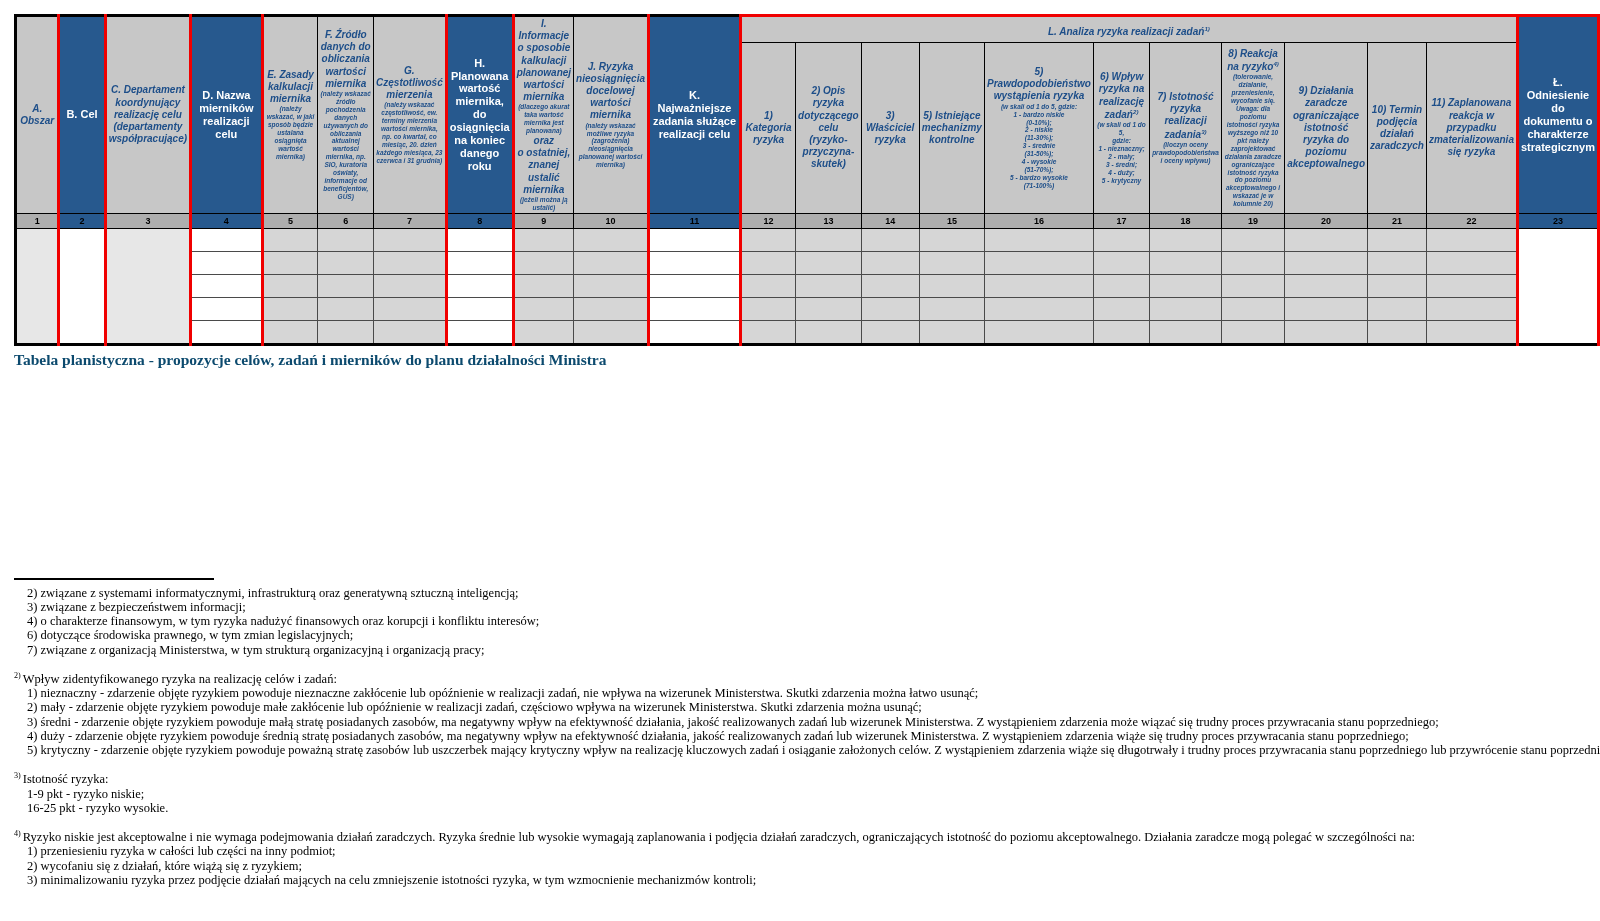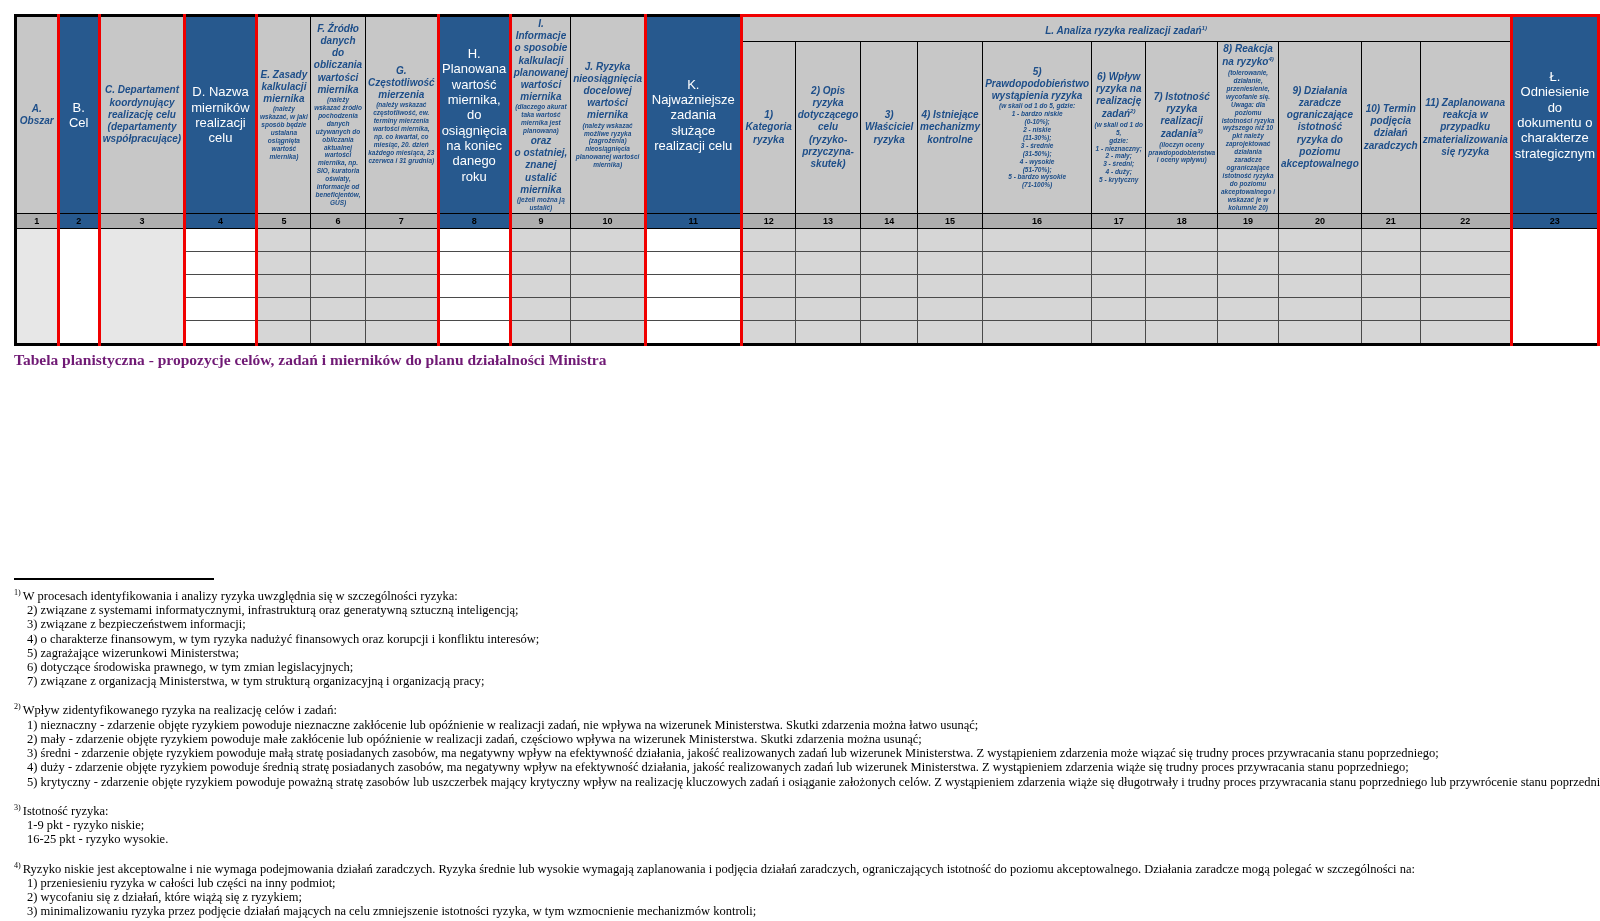--- a/index.html
+++ b/index.html
@@ -14,37 +14,37 @@
   table.plan th, table.plan td{padding:1px 2px;vertical-align:middle;text-align:center;overflow:hidden;}
   table.plan th{border:1px solid #000;}
   table.plan tbody td{border:1px solid #4a4a4a;height:20px;}
   thead tr.hdr-row th{height:126px;vertical-align:middle;}
   th.group{height:22px;vertical-align:middle;}
 
   .c-gray{background:var(--headgray);}
   .c-blue{background:var(--blue);}
   .ht,.hn{white-space:pre-line;overflow-wrap:break-word;}
   .c-gray .ht{color:var(--bluetext);font-weight:bold;font-style:italic;font-size:10px;line-height:1.22;}
-  .c-blue .ht{color:#fff;font-weight:normal;font-style:normal;font-size:13px;line-height:1.18;}
+  .c-blue .ht{color:#fff;font-weight:bold;font-style:normal;font-size:11px;line-height:1.18;}
   .hn{color:var(--bluetext);font-style:italic;font-size:6.5px;line-height:1.22;}
   .gt{font-size:10px;font-weight:bold;font-style:italic;color:var(--bluetext);}
   .hsup{font-size:62%;vertical-align:super;}
 
   tr.num-row td{height:12px;background:var(--numgray);font-weight:bold;font-size:9px;color:#000;border:1px solid #000;}
   tr.num-row td.n-blue{background:var(--blue);}
 
   .b-gray{background:var(--bodygray);}
   .b-light{background:var(--bodylight);}
   .b-white{background:#fff;}
 
   .rl{border-left:3px solid var(--red) !important;}
   .rr{border-right:3px solid var(--red) !important;}
   .rt{border-top:3px solid var(--red) !important;}
 
-  .caption{font-family:"Liberation Serif",serif;font-weight:bold;font-size:15.5px;color:#701a75;margin-top:5px;}
+  .caption{font-family:"Liberation Serif",serif;font-weight:bold;font-size:15.5px;color:#0c4a6e;margin-top:5px;}
   .fn-sep{width:200px;border-top:2px solid #000;margin-top:209px;}
   .footnotes{font-family:"Liberation Serif",serif;font-size:12.5px;line-height:14.2px;color:#000;margin-top:6px;}
   .fn{margin-top:12px;}
   .fn:first-child{margin-top:0;}
   .fn-intro,.fn-item{white-space:nowrap;}
   .fn-item{margin-left:13px;}
   .fn-sup{font-size:65%;vertical-align:super;margin-right:2px;}
 </style>
 </head>
 <body>
@@ -129,21 +129,21 @@
           <th class="c-gray rl">
             <div class="ht">1) Kategoria ryzyka</div>
           </th>
           <th class="c-gray">
             <div class="ht">2) Opis ryzyka dotyczącego celu (ryzyko-przyczyna-skutek)</div>
           </th>
           <th class="c-gray">
             <div class="ht">3) Właściciel ryzyka</div>
           </th>
           <th class="c-gray">
-            <div class="ht">4) Istniejące mechanizmy kontrolne</div>
+            <div class="ht">5) Istniejące mechanizmy kontrolne</div>
           </th>
           <th class="c-gray">
             <div class="ht">5) Prawdopodobieństwo wystąpienia ryzyka</div>
             <div class="hn">(w skali od 1 do 5, gdzie:
 1 - bardzo niskie
 (0-10%);
 2 - niskie
 (11-30%);
 3 - średnie
 (31-50%);
@@ -317,25 +317,23 @@
           <td class="b-gray rr"></td>
         </tr>
       </tbody>
   </table>
 
   <div class="caption">Tabela planistyczna - propozycje celów, zadań i mierników do planu działalności Ministra</div>
 
   <div class="fn-sep"></div>
   <div class="footnotes">
       <div class="fn">
-        <div class="fn-intro"><sup class="fn-sup">1)</sup>W procesach identyfikowania i analizy ryzyka uwzględnia się w szczególności ryzyka:</div>
         <div class="fn-item">2) związane z systemami informatycznymi, infrastrukturą oraz generatywną sztuczną inteligencją;</div>
         <div class="fn-item">3) związane z bezpieczeństwem informacji;</div>
         <div class="fn-item">4) o charakterze finansowym, w tym ryzyka nadużyć finansowych oraz korupcji i konfliktu interesów;</div>
-        <div class="fn-item">5) zagrażające wizerunkowi Ministerstwa;</div>
         <div class="fn-item">6) dotyczące środowiska prawnego, w tym zmian legislacyjnych;</div>
         <div class="fn-item">7) związane z organizacją Ministerstwa, w tym strukturą organizacyjną i organizacją pracy;</div>
       </div>
       <div class="fn">
         <div class="fn-intro"><sup class="fn-sup">2)</sup>Wpływ zidentyfikowanego ryzyka na realizację celów i zadań:</div>
         <div class="fn-item">1) nieznaczny - zdarzenie objęte ryzykiem powoduje nieznaczne zakłócenie lub opóźnienie w realizacji zadań, nie wpływa na wizerunek Ministerstwa. Skutki zdarzenia można łatwo usunąć;</div>
         <div class="fn-item">2) mały - zdarzenie objęte ryzykiem powoduje małe zakłócenie lub opóźnienie w realizacji zadań, częściowo wpływa na wizerunek Ministerstwa. Skutki zdarzenia można usunąć;</div>
         <div class="fn-item">3) średni - zdarzenie objęte ryzykiem powoduje małą stratę posiadanych zasobów, ma negatywny wpływ na efektywność działania, jakość realizowanych zadań lub wizerunek Ministerstwa. Z wystąpieniem zdarzenia może wiązać się trudny proces przywracania stanu poprzedniego;</div>
         <div class="fn-item">4) duży - zdarzenie objęte ryzykiem powoduje średnią stratę posiadanych zasobów, ma negatywny wpływ na efektywność działania, jakość realizowanych zadań lub wizerunek Ministerstwa. Z wystąpieniem zdarzenia wiąże się trudny proces przywracania stanu poprzedniego;</div>
         <div class="fn-item">5) krytyczny - zdarzenie objęte ryzykiem powoduje poważną stratę zasobów lub uszczerbek mający krytyczny wpływ na realizację kluczowych zadań i osiąganie założonych celów. Z wystąpieniem zdarzenia wiąże się długotrwały i trudny proces przywracania stanu poprzedniego lub przywrócenie stanu poprzedniego jest niemożliwe.</div>

